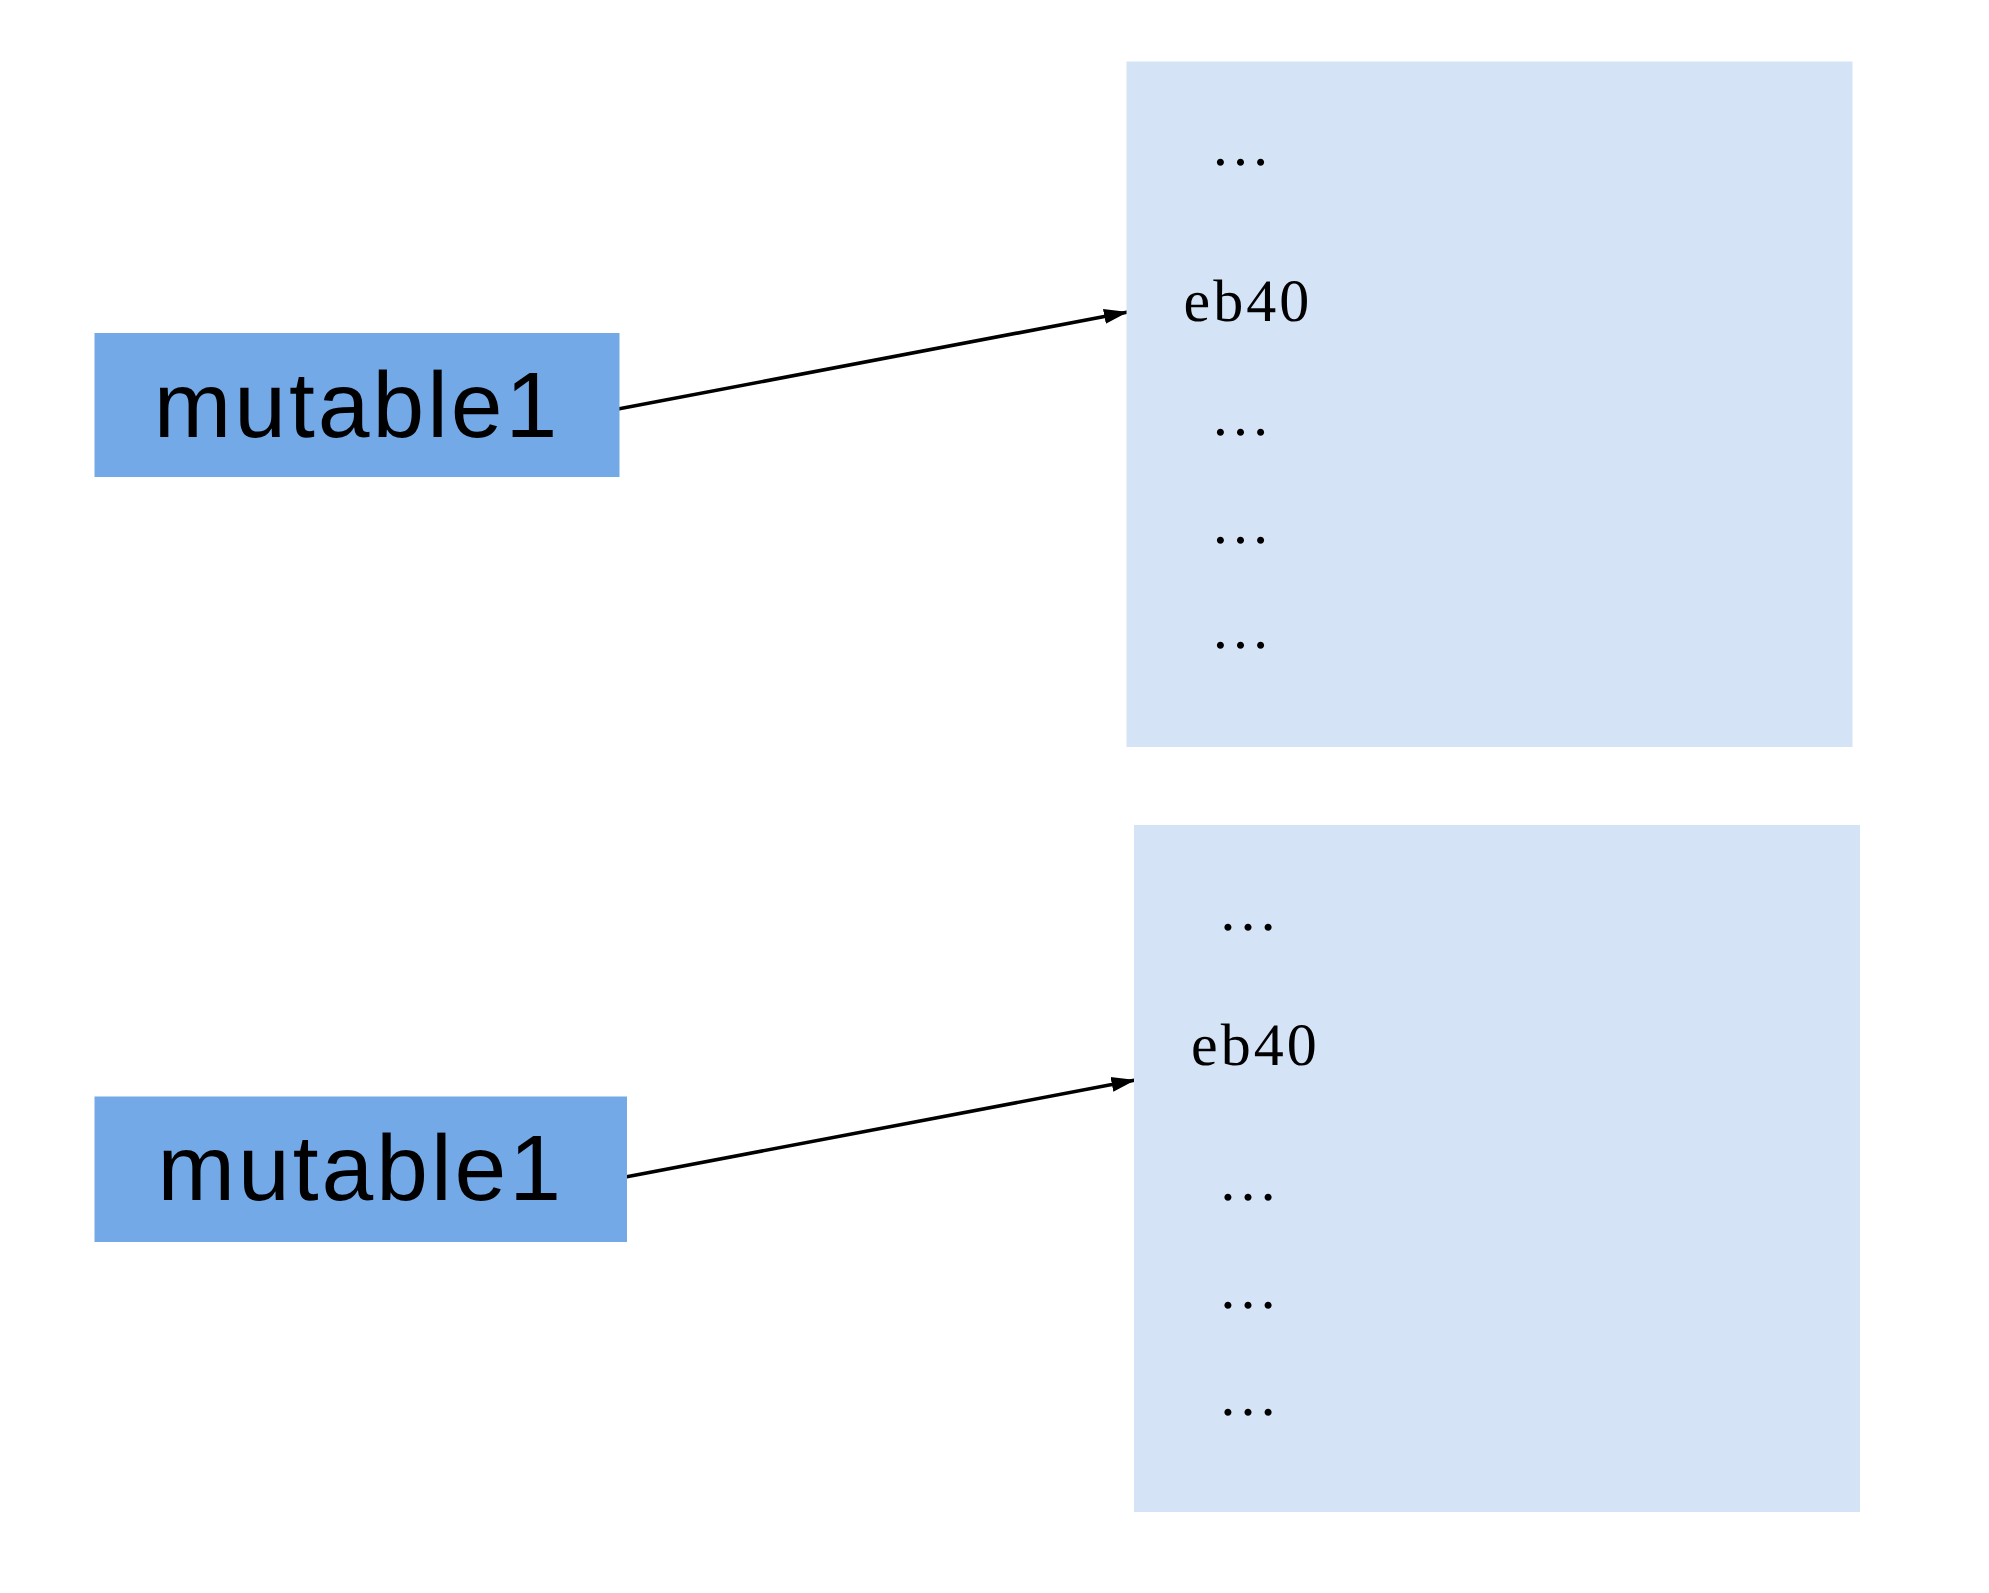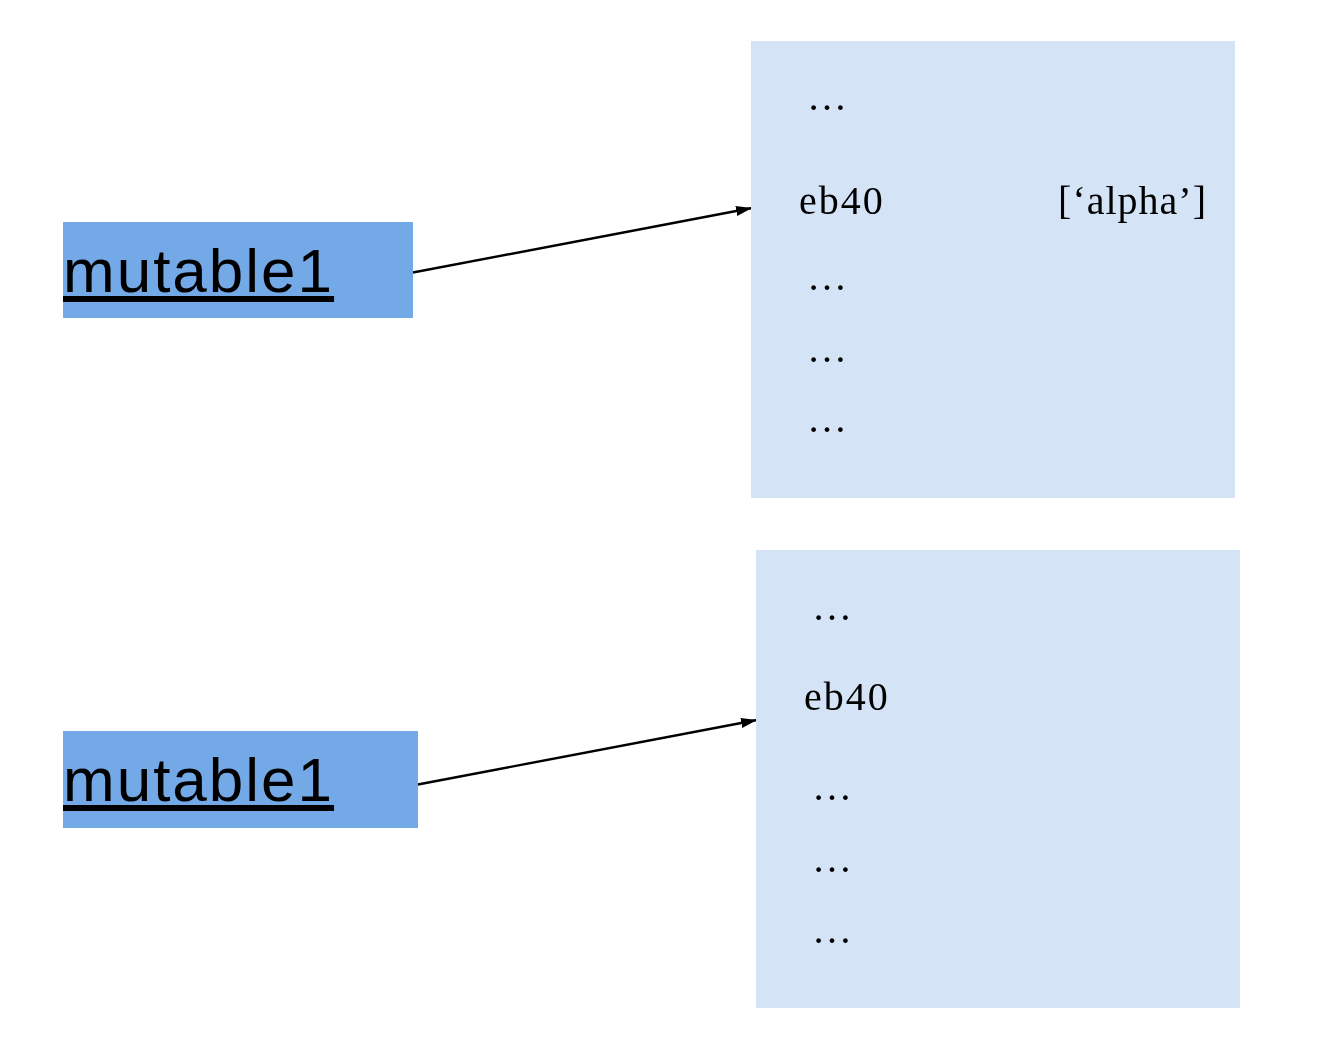--- a/index.html
+++ b/index.html
@@ -15,39 +15,39 @@
     font-family:"Liberation Sans",sans-serif;color:var(--text);
   }
   .canvas{position:absolute;inset:0}
 
   
   .arrows{position:absolute;left:0;top:0;width:1326px;height:1062px;pointer-events:none}
 
   
   .label-box{
     position:absolute;background:var(--label-box);
-    display:flex;align-items:center;
-    font-size:62px;letter-spacing:2px;color:var(--text);text-decoration:underline;
+    display:flex;align-items:center;justify-content:center;
+    font-size:62px;letter-spacing:2px;color:var(--text);
   }
   .label-1{left:63px;top:222px;width:350px;height:96px}
   .label-2{left:63px;top:731px;width:355px;height:97px}
 
   
   .mem-box{
     position:absolute;background:var(--memory-box);
     font-family:"Liberation Serif",serif;font-size:40px;color:var(--text);
   }
   .mem-1{left:751px;top:41px;width:484px;height:457px}
   .mem-2{left:756px;top:550px;width:484px;height:458px}
 
   .mem-row{
     position:absolute;left:0;width:100%;height:48px;line-height:48px;
     display:flex;justify-content:space-between;white-space:nowrap;
   }
-  .cell-addr{padding-left:48px;letter-spacing:2px}
+  .cell-addr{padding-left:38px;letter-spacing:2px}
   .cell-dots{padding-left:56px;letter-spacing:4px}
   .cell-val{letter-spacing:1px}
   .mem-1 .cell-val{padding-right:28px}
   .mem-2 .cell-val{padding-right:5px}
 </style>
 </head>
 <body>
 
 <div class="canvas">
 
@@ -65,21 +65,20 @@
     <span>mutable1</span>
   </div>
 
   <div class="mem-box mem-1">
     <div class="mem-row" style="top:32px">
       <span class="cell-dots">…</span>
       <span class="cell-val"></span>
     </div>
     <div class="mem-row" style="top:136px">
       <span class="cell-addr">eb40</span>
-      <span class="cell-val">[‘alpha’]</span>
     </div>
     <div class="mem-row" style="top:212px">
       <span class="cell-dots">…</span>
       <span class="cell-val"></span>
     </div>
     <div class="mem-row" style="top:284px">
       <span class="cell-dots">…</span>
       <span class="cell-val"></span>
     </div>
     <div class="mem-row" style="top:354px">

